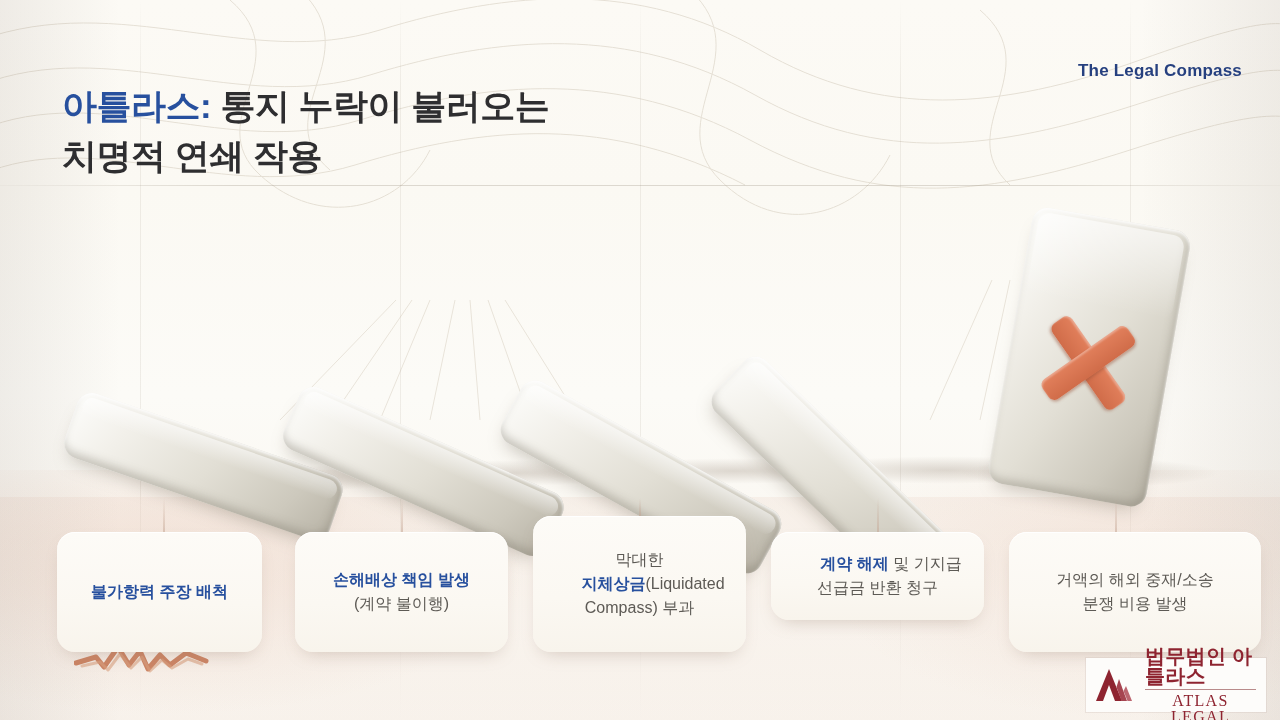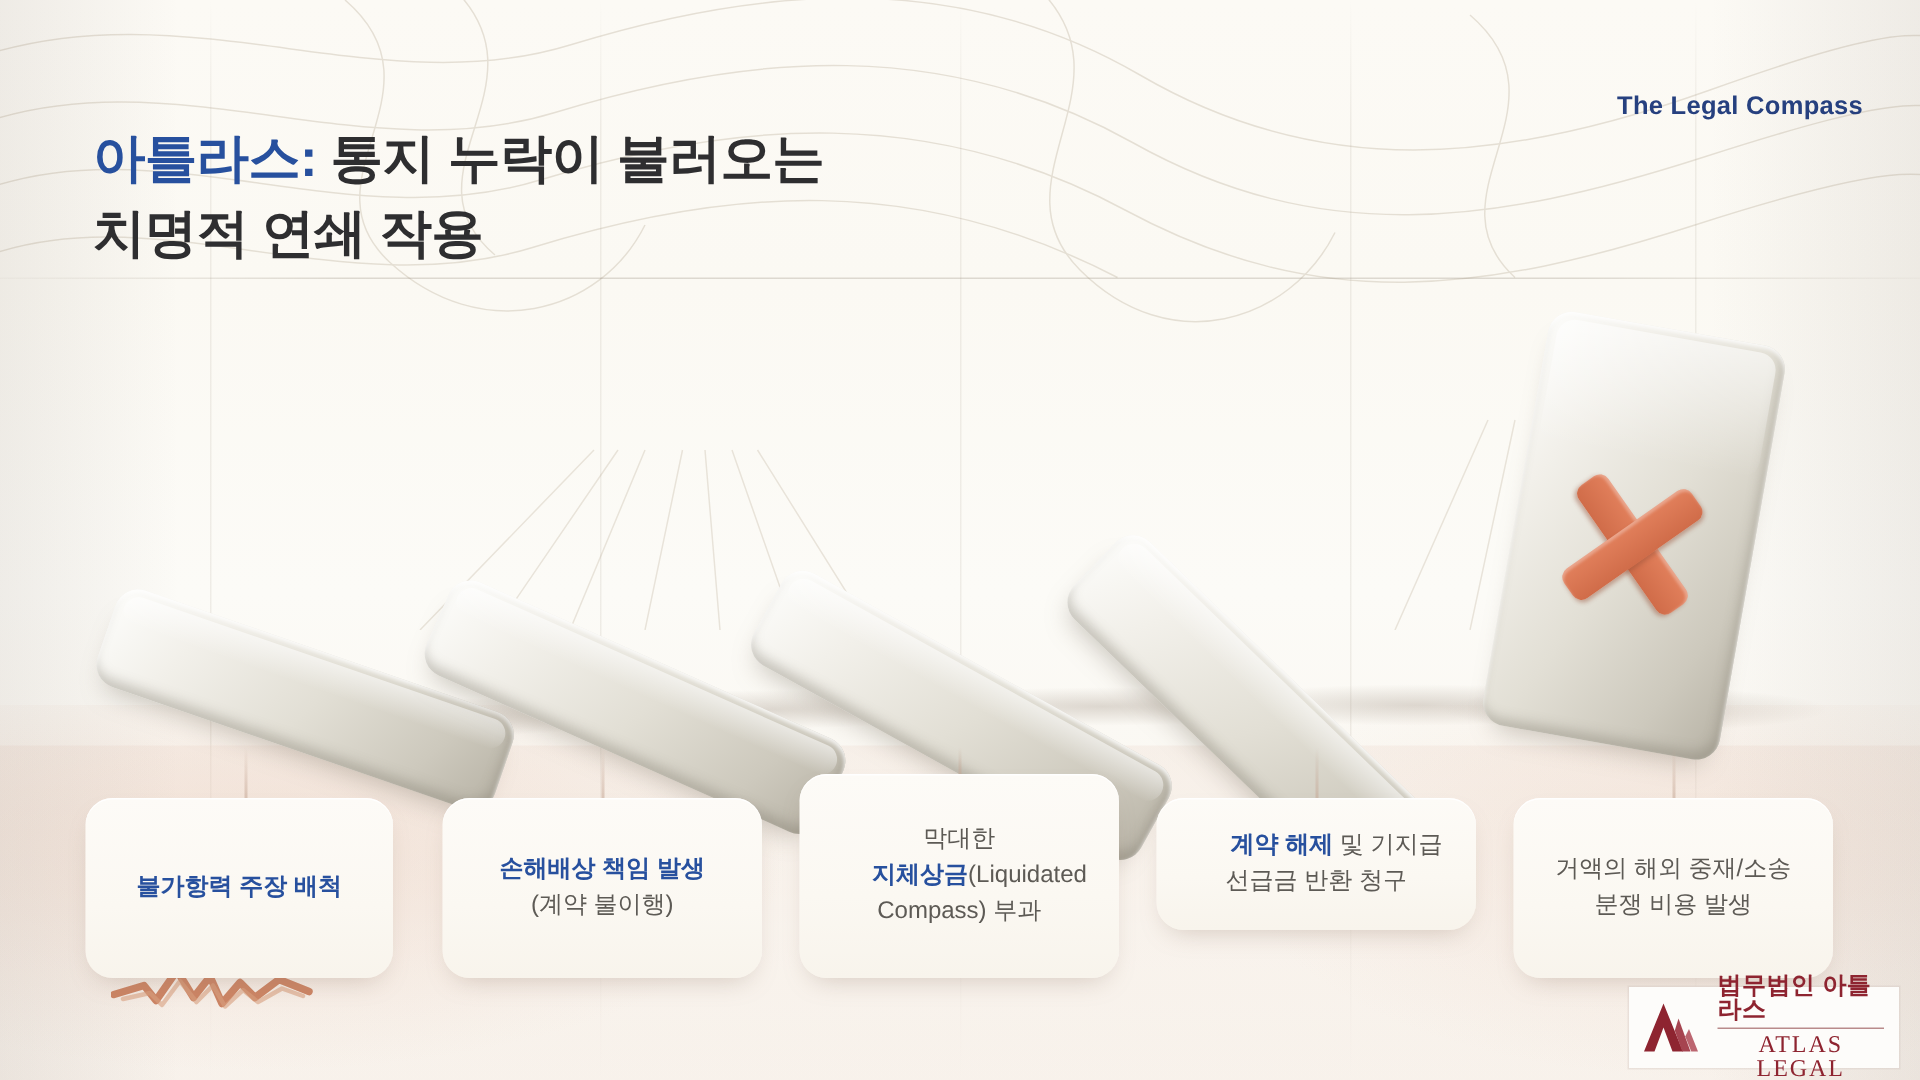--- a/index.html
+++ b/index.html
@@ -157,21 +157,21 @@
     width: 180px; height: 54px;
     background: #fdfcfa;
     display: flex; align-items: center; gap: 9px;
     padding: 0 10px;
     box-sizing: border-box;
     box-shadow: 0 0 0 1px rgba(210,195,190,.35);
   }
   .logo-mark { width: 40px; height: 36px; flex: none; }
   .logo-text { display:flex; flex-direction: column; line-height: 1; flex: 1; }
   .logo-kr {
-    font-size: 16px; font-weight: 700; color: #8e2430; letter-spacing: .3px;
+    font-size: 20px; font-weight: 700; color: #8e2430; letter-spacing: .3px;
     padding-bottom: 3px;
   }
   .logo-rule { height: 1px; background: #b98b8b; margin: 0 0 3px 0; }
   .logo-en {
     font-family: "Liberation Serif", "DejaVu Serif", serif;
     font-size: 16px; letter-spacing: 1.3px; color: #8e2430; text-align:center;
   }
 </style>
 </head>
 <body>
@@ -285,21 +285,21 @@
       <div class="ln sub">막대한</div>
       <div class="ln sub"><span class="hi">지체상금</span><span>(Liquidated</span></div>
       <div class="ln sub">Compass) 부과</div>
     </div>
 
     <div class="card" style="left:771px; top:532px; width:213px; height:88px;">
       <div class="ln sub"><span class="hi">계약 해제</span><span> 및 기지급</span></div>
       <div class="ln sub">선급금 반환 청구</div>
     </div>
 
-    <div class="card" style="left:1009px; top:532px; width:213px; height:120px;">
+    <div class="card" style="left:1009px; top:532px; width:252px; height:120px;">
       <div class="ln sub">거액의 해외 중재/소송</div>
       <div class="ln sub">분쟁 비용 발생</div>
     </div>
   </div>
 
   <div class="logo-box">
     <svg class="logo-mark" viewBox="0 0 40 36">
       <path d="M13 2 L26 34 L19 34 L13 18 L7 34 L0 34 Z" fill="#8e2430"></path>
       <path d="M23 12 L31 34 L25.5 34 L20.5 20 Z" fill="#a64450"></path>
       <path d="M30 19 L36 34 L31.5 34 L27.5 24 Z" fill="#bc6670"></path>

